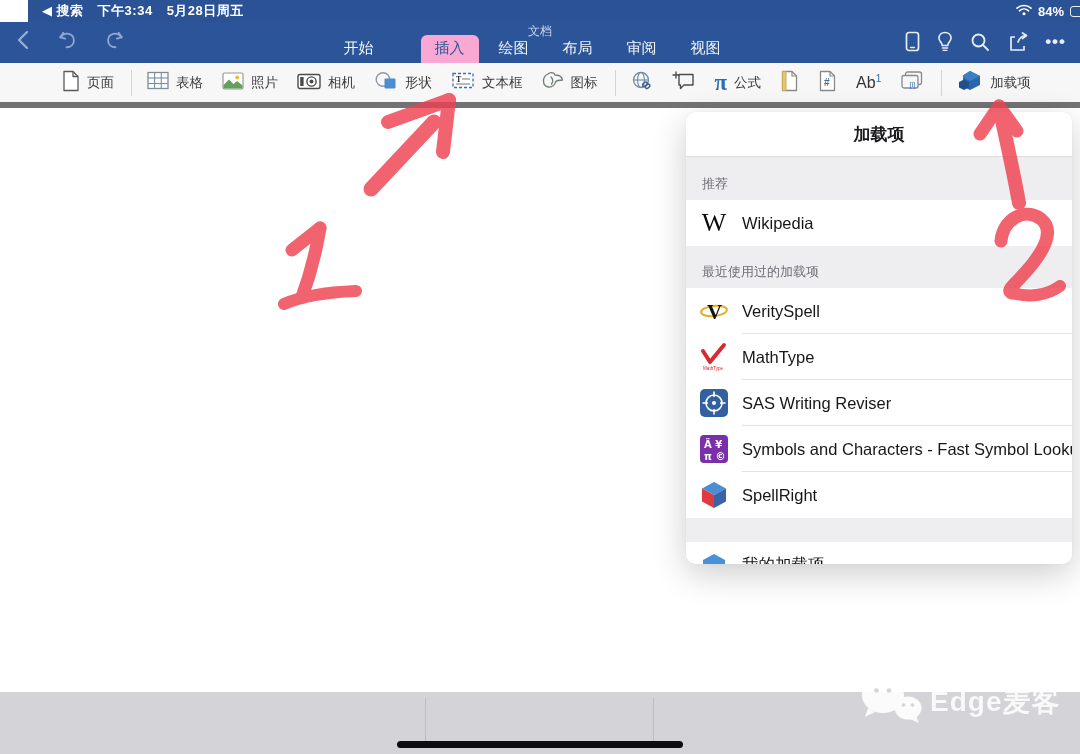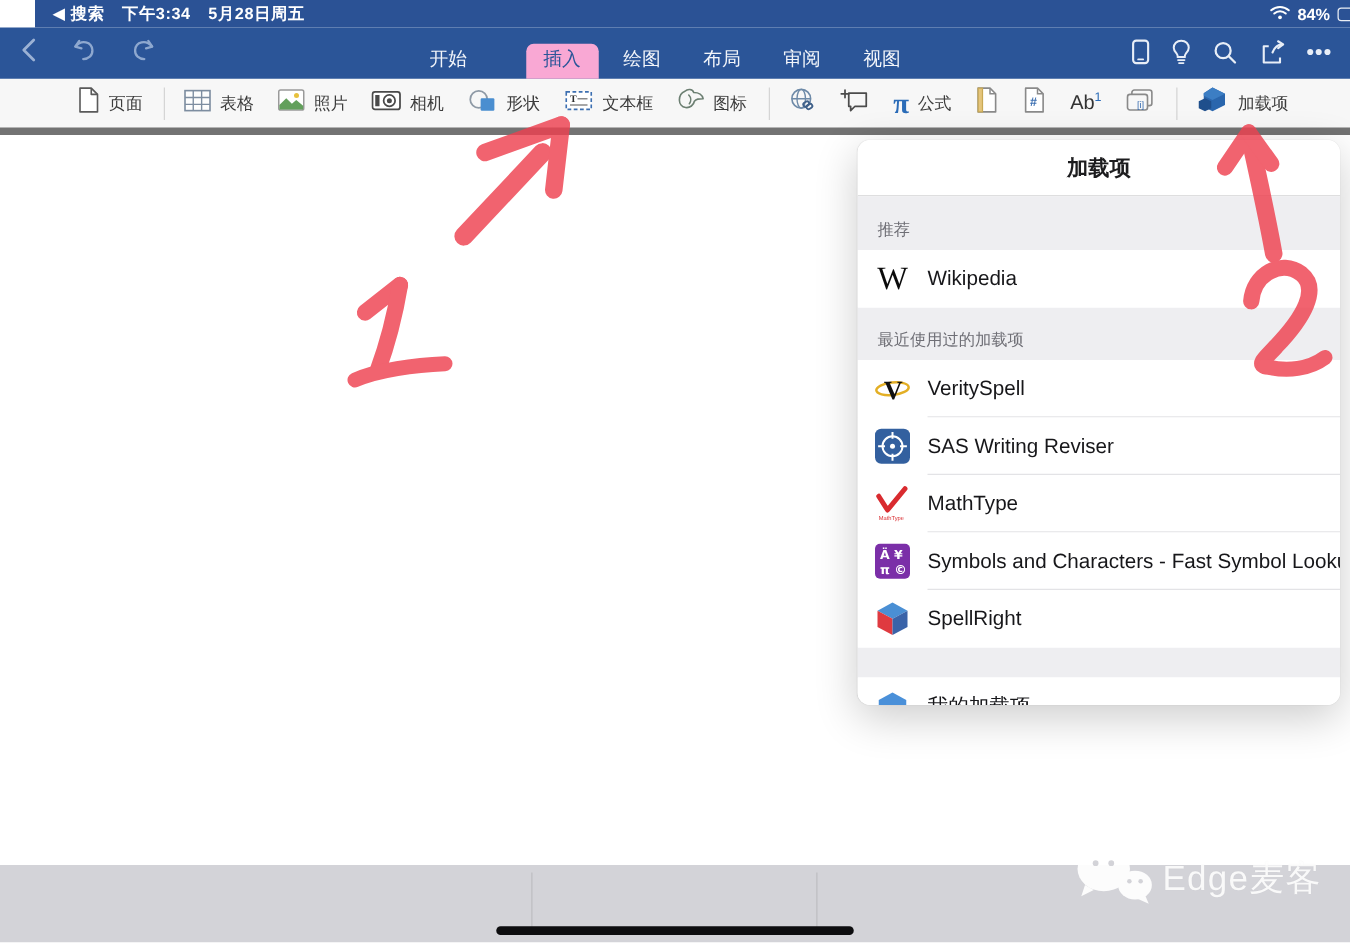--- a/index.html
+++ b/index.html
@@ -52,21 +52,21 @@
   .addin-row.sep::after { content:""; position:absolute; left:56px; right:0; bottom:0; height:1px; background:#e3e3e6; }
   .wiki-w { font-family:"Liberation Serif","DejaVu Serif",serif; font-size:26px; color:#0b0b0b; line-height:1; }
 
   
   .bottom-band { position:absolute; left:0; top:692px; width:1080px; height:62px; background:#d3d3d8; }
   .dock-div { position:absolute; top:6px; width:1px; height:44px; background:rgba(0,0,0,.10); }
   .home-indicator { position:absolute; left:397px; top:741px; width:286px; height:7px; border-radius:4px; background:#0d0d0f; z-index:9; }
 
   
   .watermark { position:absolute; left:858px; top:674px; display:flex; align-items:center; gap:8px; z-index:8; pointer-events:none; }
-  .wm-text { color:rgba(255,255,255,.88); font-size:28px; font-weight:400; letter-spacing:1px; text-shadow:0 0 1px rgba(0,0,0,.05); }
+  .wm-text { color:rgba(255,255,255,.88); font-size:28px; font-weight:700; letter-spacing:1px; text-shadow:0 0 1px rgba(0,0,0,.05); }
 
   
   .annotations { position:absolute; left:0; top:0; width:1080px; height:754px; z-index:10; pointer-events:none; }
 </style>
 </head>
 <body>
 
 <div class="stage">
 
   <div class="status-bar">
@@ -82,20 +82,21 @@
             <path d="M3.4 6.8 C6.1 4.4 9.9 4.4 12.6 6.8" fill="none" stroke="#fff" stroke-width="1.6" stroke-linecap="round"></path>
             <circle cx="8" cy="9.8" r="1.5" fill="#fff"></circle>
           </svg>
       </span>
       <span>84%</span>
       <span class="battery"><span class="fill"></span></span>
     </div>
   </div>
 
   <div class="title-bar">
+    <div class="doc-title">文档</div>
     <div class="nav-left">
       <span>
         <svg width="14" height="20" viewBox="0 0 14 20">
             <path d="M11 2 L3 10 L11 18" fill="none" stroke="#9bb1d4" stroke-width="2.2" stroke-linecap="round" stroke-linejoin="round"></path>
           </svg>
       </span>
       <span>
         <svg width="22" height="20" viewBox="0 0 24 22">
             <path d="M8 3 L4.5 8 L10 9.5" fill="none" stroke="#8ea8cf" stroke-width="2" stroke-linecap="round" stroke-linejoin="round"></path>
             <path d="M4.8 7.8 C10 1.5 19 3.5 19.6 11 C20 16 16 19 11.5 19" fill="none" stroke="#8ea8cf" stroke-width="2" stroke-linecap="round"></path>
@@ -308,39 +309,39 @@
         <svg width="30" height="30" viewBox="0 0 30 30">
             <ellipse cx="15" cy="15" rx="13" ry="5" fill="none" stroke="#e3af25" stroke-width="2" transform="rotate(-6 15 15)"></ellipse>
             <text x="8" y="23" font-size="21" font-weight="bold" fill="#111" font-family="Liberation Serif,serif">V</text>
           </svg>
       </span>
       <span class="aname">VeritySpell</span>
     </div>
     <div class="addin-row sep">
       <span class="aicon">
         <svg width="30" height="30" viewBox="0 0 30 30">
+            <path d="M4 9 L11 20 L25 3" fill="none" stroke="#d92b2f" stroke-width="4" stroke-linecap="round" stroke-linejoin="round"></path>
+            <text x="4" y="28" font-size="4.6" fill="#d92b2f" font-family="Liberation Sans,sans-serif">MathType</text>
+          </svg>
+      </span>
+      <span class="aname">MathType</span>
+    </div>
+    <div class="addin-row sep">
+      <span class="aicon">
+        <svg width="30" height="30" viewBox="0 0 30 30">
             <rect x="1" y="1" width="28" height="28" rx="5" fill="#33609f"></rect>
             <circle cx="15" cy="15" r="8" fill="none" stroke="#fff" stroke-width="1.6"></circle>
             <line x1="15" y1="3.5" x2="15" y2="9" stroke="#fff" stroke-width="1.6"></line>
             <line x1="15" y1="21" x2="15" y2="26.5" stroke="#fff" stroke-width="1.6"></line>
             <line x1="3.5" y1="15" x2="9" y2="15" stroke="#fff" stroke-width="1.6"></line>
             <line x1="21" y1="15" x2="26.5" y2="15" stroke="#fff" stroke-width="1.6"></line>
             <circle cx="15" cy="15" r="2" fill="#fff"></circle>
           </svg>
       </span>
       <span class="aname">SAS Writing Reviser</span>
-    </div>
-    <div class="addin-row sep">
-      <span class="aicon">
-        <svg width="30" height="30" viewBox="0 0 30 30">
-            <path d="M4 9 L11 20 L25 3" fill="none" stroke="#d92b2f" stroke-width="4" stroke-linecap="round" stroke-linejoin="round"></path>
-            <text x="4" y="28" font-size="4.6" fill="#d92b2f" font-family="Liberation Sans,sans-serif">MathType</text>
-          </svg>
-      </span>
-      <span class="aname">MathType</span>
     </div>
     <div class="addin-row sep">
       <span class="aicon">
         <svg width="30" height="30" viewBox="0 0 30 30">
             <rect x="1" y="1" width="28" height="28" rx="4" fill="#7b2fa8"></rect>
             <text x="5" y="13.5" font-size="10" font-weight="bold" fill="#fff" font-family="DejaVu Sans,sans-serif">Ä ¥</text>
             <text x="5" y="25.5" font-size="10" font-weight="bold" fill="#fff" font-family="DejaVu Sans,sans-serif">π ©</text>
           </svg>
       </span>
       <span class="aname">Symbols and Characters - Fast Symbol Lookup</span>

